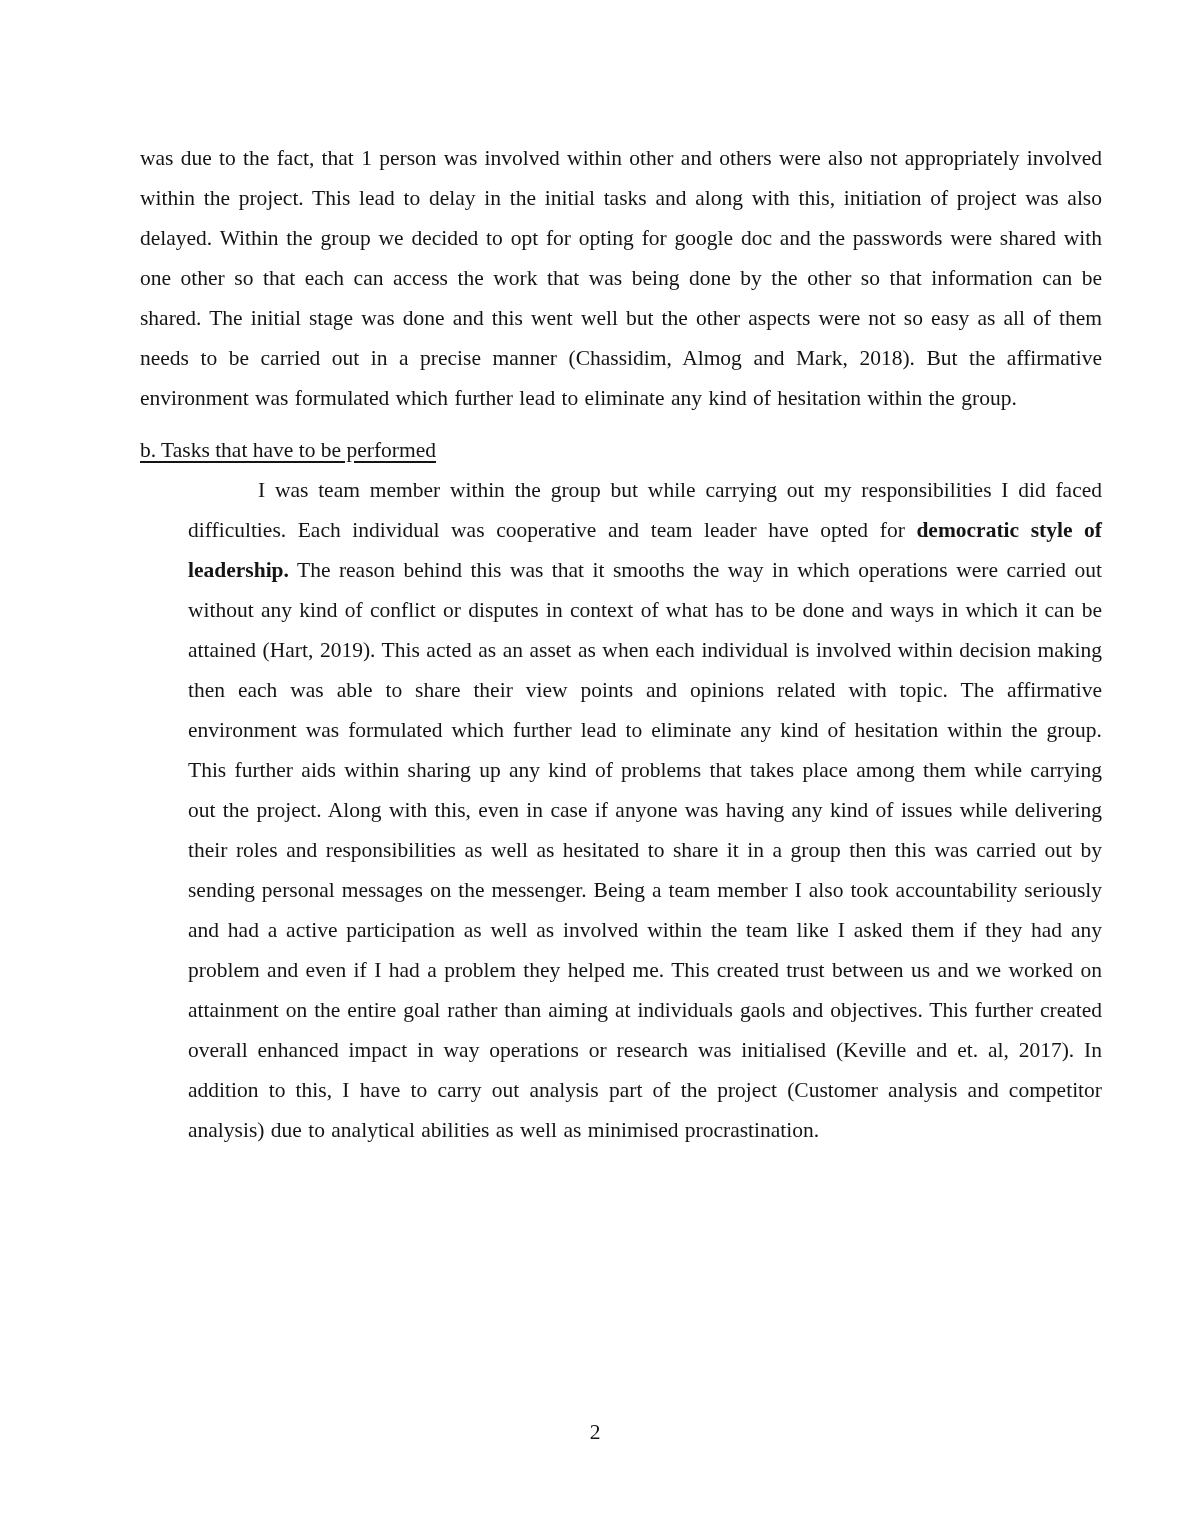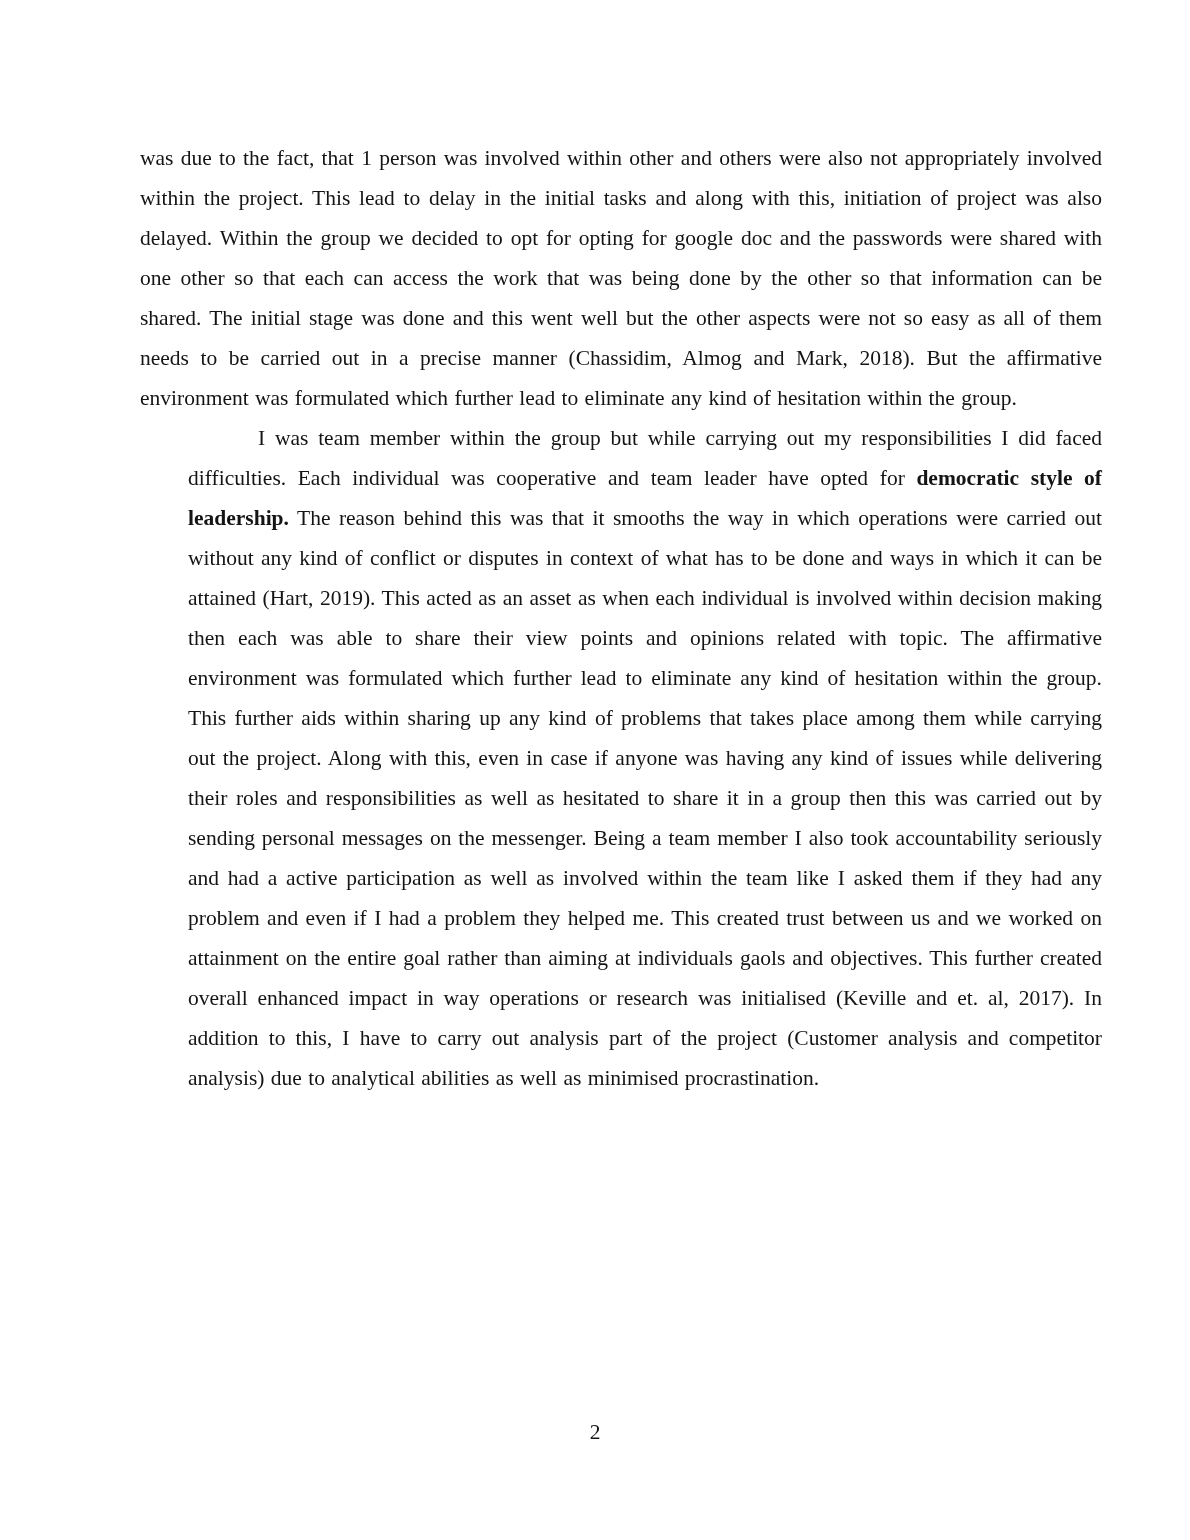--- a/index.html
+++ b/index.html
@@ -57,17 +57,18 @@
     line-height: 40px;
     color: #141414;
   }
 </style>
 </head>
 <body>
 
 <div class="page">
   <p class="body-paragraph">was due to the fact, that 1 person was involved within other and others were also not appropriately involved within the project. This lead to delay in the initial tasks and along with this, initiation of project was also delayed. Within the group we decided to opt for opting for google doc and the passwords were shared with one other so that each can access the work that was being done by the other so that information can be shared. The initial stage was done and this went well but the other aspects were not so easy as all of them needs to be carried out in a precise manner (Chassidim, Almog and Mark, 2018). But the affirmative environment was formulated which further lead to eliminate any kind of hesitation within the group.</p>
 
+  <h2 class="section-heading">b. Tasks that have to be performed</h2>
 
   <p class="body-paragraph indented"><span>I was team member within the group but while carrying out my responsibilities I did faced difficulties. Each individual was cooperative and team leader have opted for </span><span class="bold-run">democratic style of leadership.</span><span> The reason behind this was that it smooths the way in which operations were carried out without any kind of conflict or disputes in context of what has to be done and ways in which it can be attained (Hart, 2019). This acted as an asset as when each individual is involved within decision making then each was able to share their view points and opinions related with topic. The affirmative environment was formulated which further lead to eliminate any kind of hesitation within the group. This further aids within sharing up any kind of problems that takes place among them while carrying out the project. Along with this, even in case if anyone was having any kind of issues while delivering their roles and responsibilities as well as hesitated to share it in a group then this was carried out by sending personal messages on the messenger. Being a team member I also took accountability seriously and had a active participation as well as involved within the team like I asked them if they had any problem and even if I had a problem they helped me. This created trust between us and we worked on attainment on the entire goal rather than aiming at individuals gaols and objectives. This further created overall enhanced impact in way operations or research was initialised (Keville and et. al, 2017). In addition to this, I have to carry out analysis part of the project (Customer analysis and competitor analysis) due to analytical abilities as well as minimised procrastination.</span></p>
 </div>
 
 <div class="page-number">2</div>
 
 </body></html>

